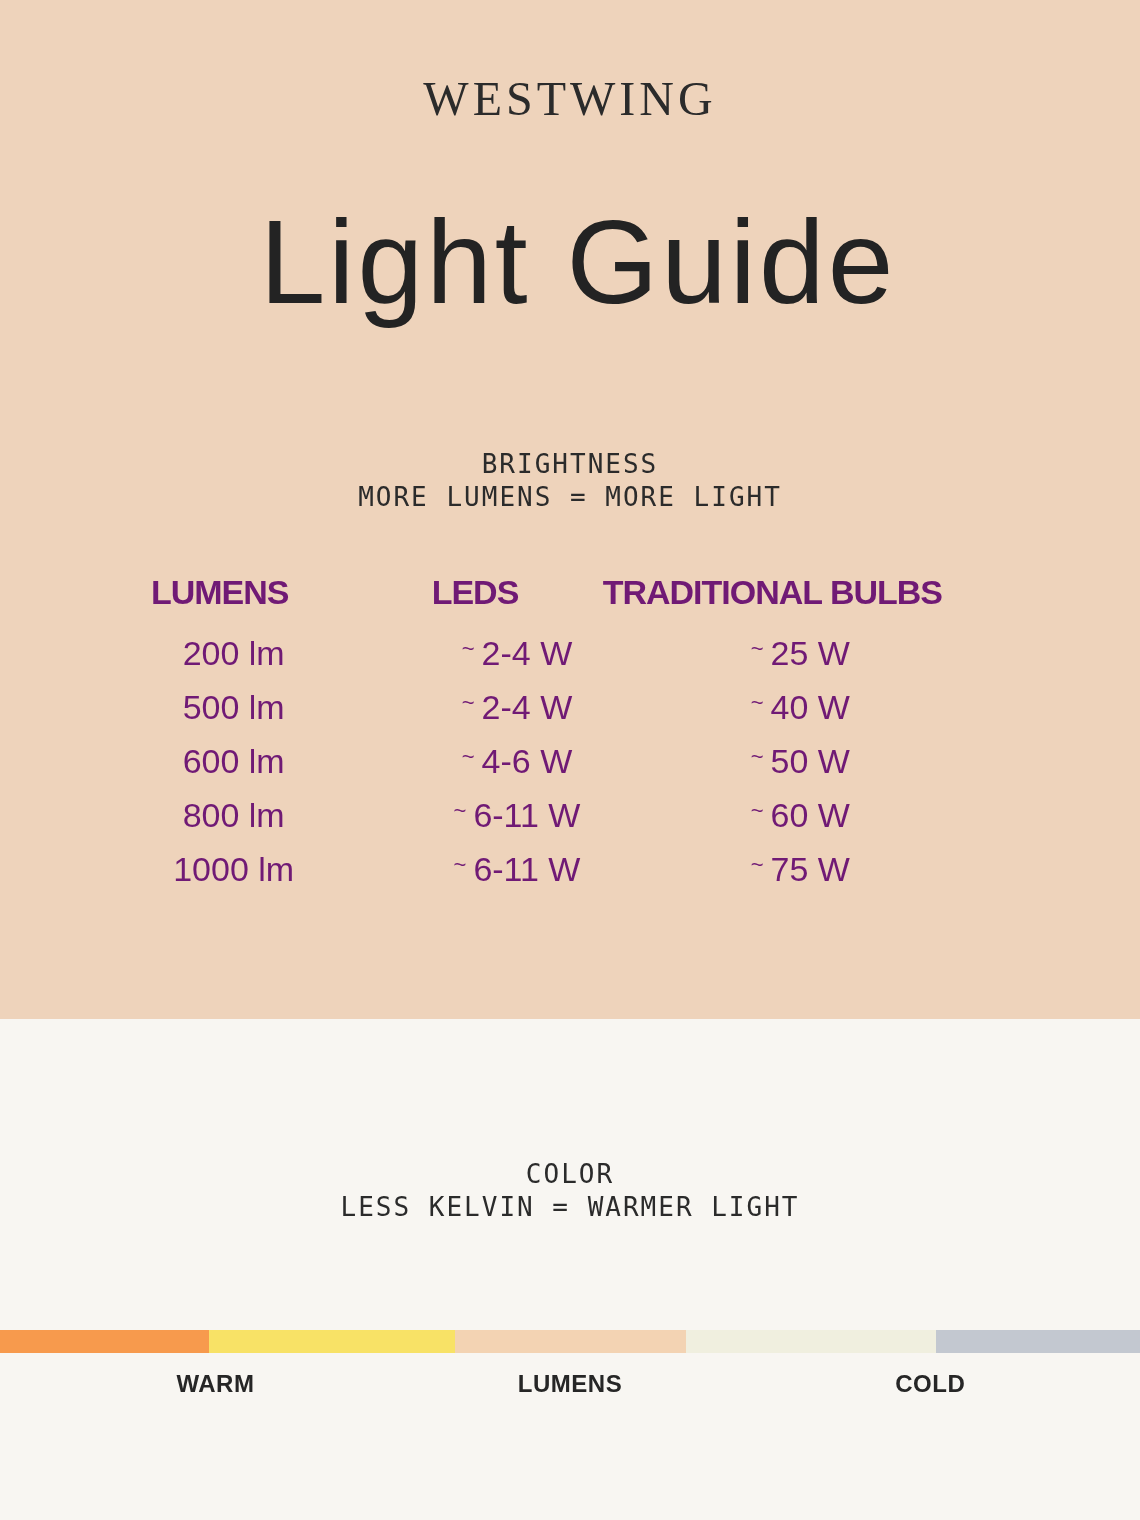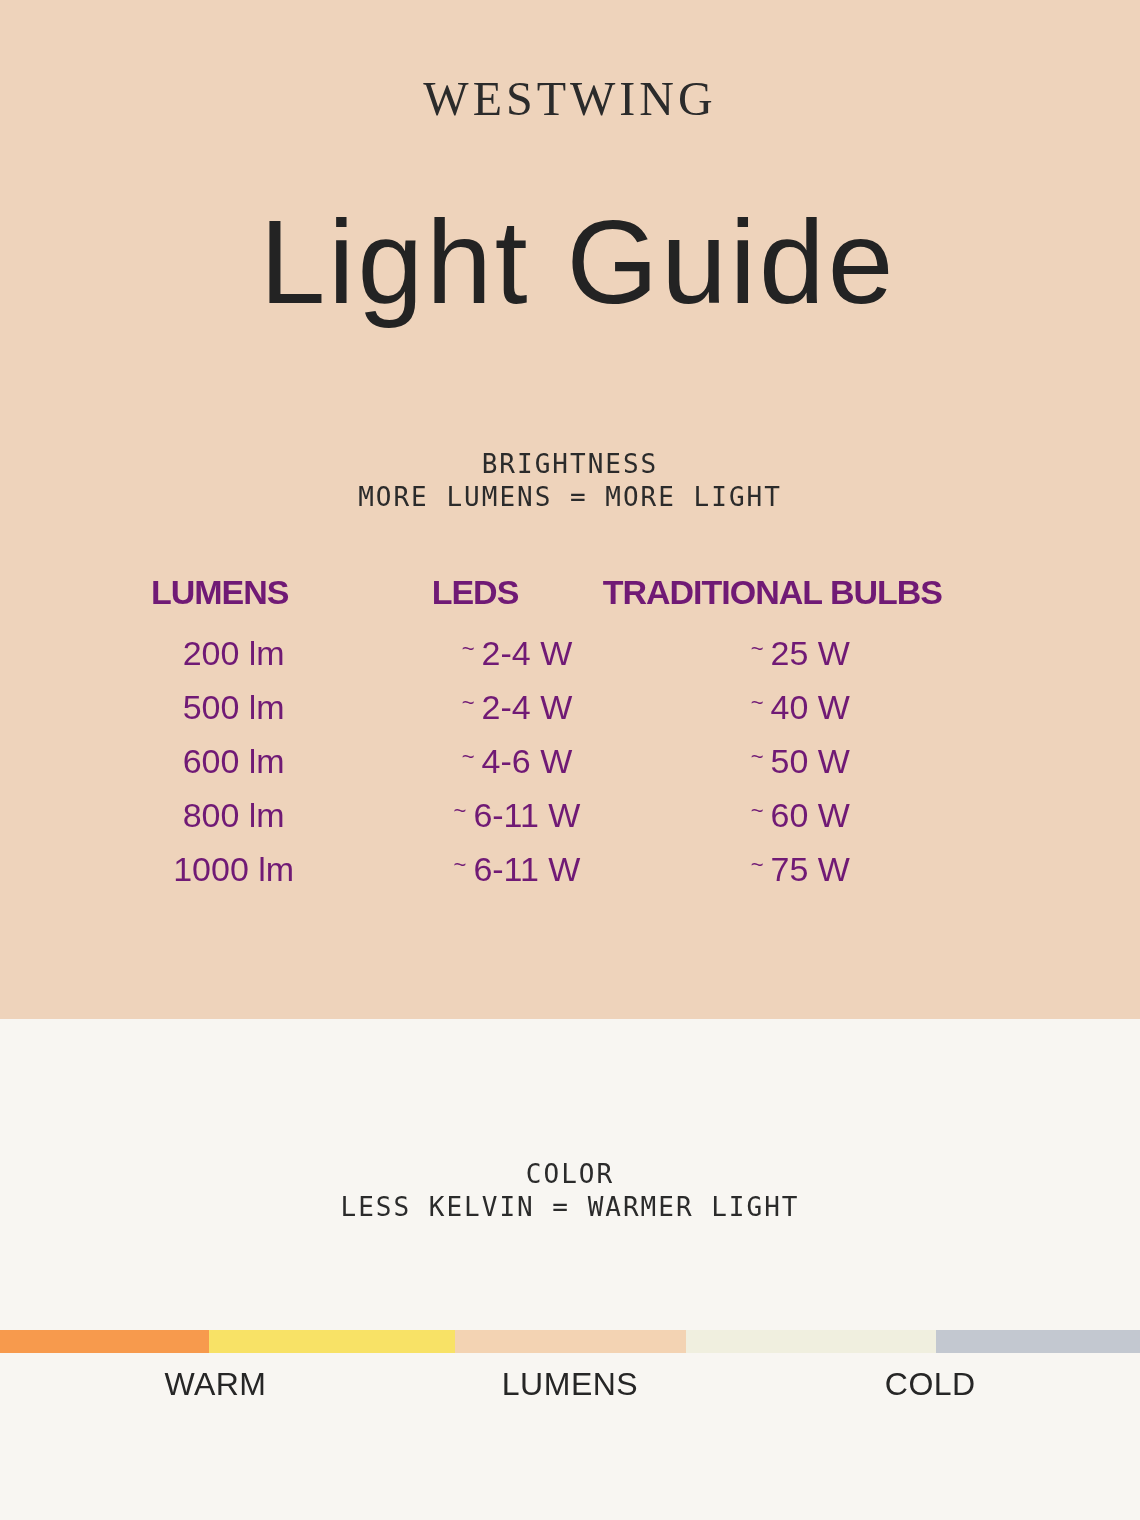--- a/index.html
+++ b/index.html
@@ -86,22 +86,22 @@
   .scale-bar {
     position: absolute; top: 311px; left: 0; width: 100%; height: 23px;
     display: flex;
   }
   .scale-segment { height: 100%; }
 
   .temp-row { position: absolute; top: 347px; left: 0; width: 100%; height: 36px; }
   .temp-label {
     position: absolute; top: 0;
     transform: translateX(-50%);
-    font-size: 32px; line-height: 36px;
-    font-weight: 400;
+    font-size: 24px; line-height: 36px;
+    font-weight: 700;
     letter-spacing: 0.5px;
     color: #262626;
     white-space: nowrap;
   }
 </style>
 </head>
 <body>
 
 <div class="page">
 

